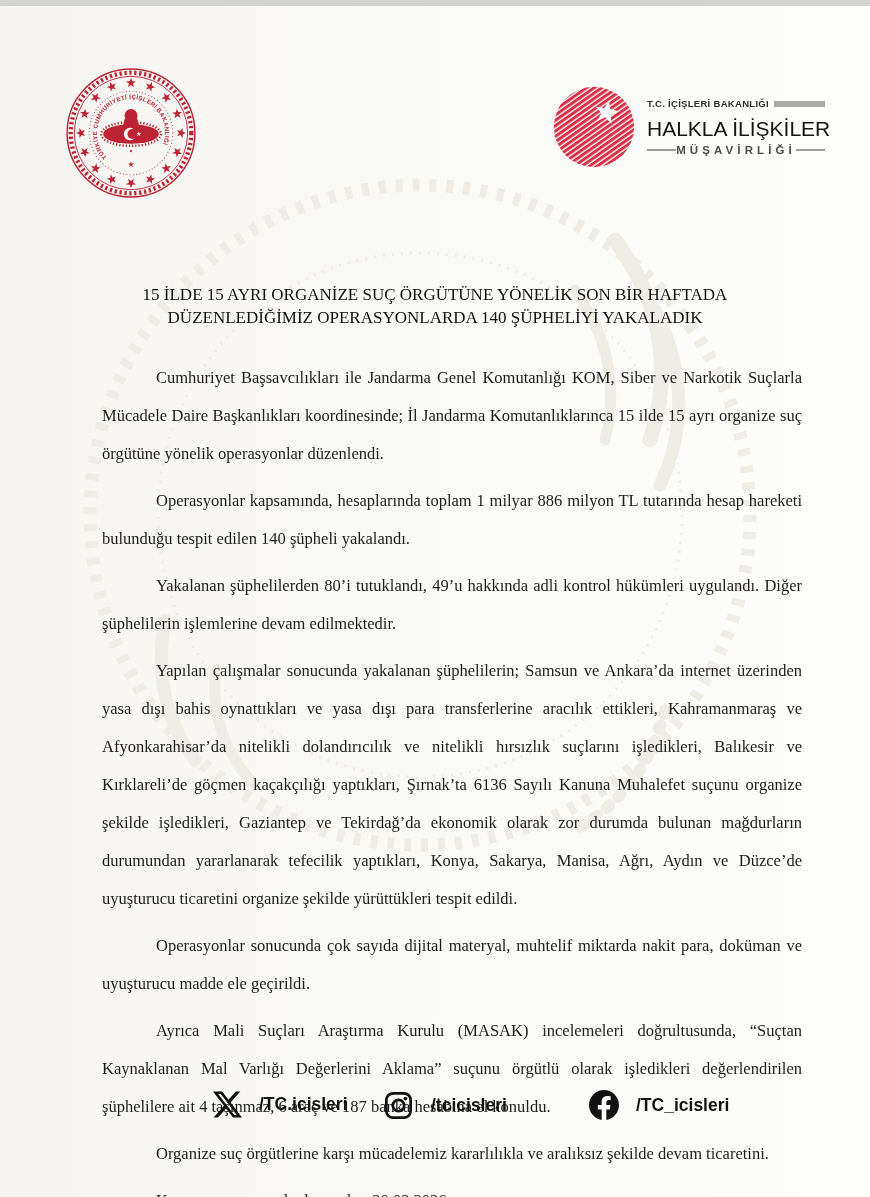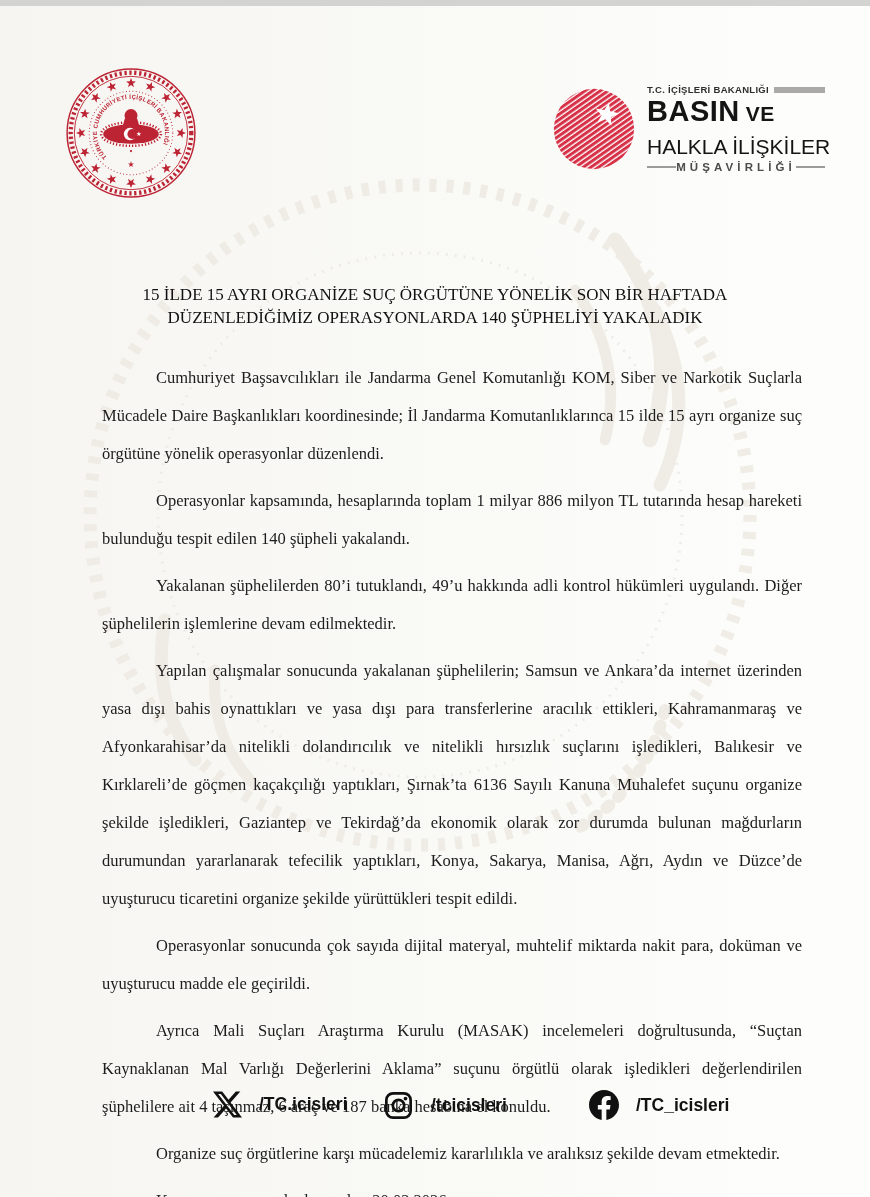--- a/index.html
+++ b/index.html
@@ -130,42 +130,39 @@
         </pattern>
       </defs>
       <circle cx="45" cy="45" r="42" fill="url(#hatch)"></circle>
       <path transform="translate(58,30) scale(2.6) rotate(12)" fill="#ffffff" d="M 0,-5 L 1.18,-1.63 L 4.76,-1.55 L 1.9,0.62 L 2.94,4.05 L 0,1.9 L -2.94,4.05 L -1.9,0.62 L -4.76,-1.55 L -1.18,-1.63 Z"></path>
     </svg>
     <div class="brand-text">
       <div class="brand-top">
         <span>T.C. İÇİŞLERİ BAKANLIĞI</span>
         <span class="bar"></span>
       </div>
-      <div class="brand-main">
-        <span>BASIN</span><span class="ve">VE</span>
-      </div>
       <div class="brand-line2">HALKLA İLİŞKİLER</div>
       <div class="brand-sub">
         <span class="rule"></span>
         <span>MÜŞAVİRLİĞİ</span>
         <span class="rule"></span>
       </div>
     </div>
   </div>
 
   <h1 class="title">15 İLDE 15 AYRI ORGANİZE SUÇ ÖRGÜTÜNE YÖNELİK SON BİR HAFTADA DÜZENLEDİĞİMİZ OPERASYONLARDA 140 ŞÜPHELİYİ YAKALADIK</h1>
 
   <div class="bodytext">
     <p>Cumhuriyet Başsavcılıkları ile Jandarma Genel Komutanlığı KOM, Siber ve Narkotik Suçlarla Mücadele Daire Başkanlıkları koordinesinde; İl Jandarma Komutanlıklarınca 15 ilde 15 ayrı organize suç örgütüne yönelik operasyonlar düzenlendi.</p>
     <p>Operasyonlar kapsamında, hesaplarında toplam 1 milyar 886 milyon TL tutarında hesap hareketi bulunduğu tespit edilen 140 şüpheli yakalandı.</p>
     <p>Yakalanan şüphelilerden 80’i tutuklandı, 49’u hakkında adli kontrol hükümleri uygulandı. Diğer şüphelilerin işlemlerine devam edilmektedir.</p>
     <p>Yapılan çalışmalar sonucunda yakalanan şüphelilerin; Samsun ve Ankara’da internet üzerinden yasa dışı bahis oynattıkları ve yasa dışı para transferlerine aracılık ettikleri, Kahramanmaraş ve Afyonkarahisar’da nitelikli dolandırıcılık ve nitelikli hırsızlık suçlarını işledikleri, Balıkesir ve Kırklareli’de göçmen kaçakçılığı yaptıkları, Şırnak’ta 6136 Sayılı Kanuna Muhalefet suçunu organize şekilde işledikleri, Gaziantep ve Tekirdağ’da ekonomik olarak zor durumda bulunan mağdurların durumundan yararlanarak tefecilik yaptıkları, Konya, Sakarya, Manisa, Ağrı, Aydın ve Düzce’de uyuşturucu ticaretini organize şekilde yürüttükleri tespit edildi.</p>
     <p>Operasyonlar sonucunda çok sayıda dijital materyal, muhtelif miktarda nakit para, doküman ve uyuşturucu madde ele geçirildi.</p>
     <p>Ayrıca Mali Suçları Araştırma Kurulu (MASAK) incelemeleri doğrultusunda, “Suçtan Kaynaklanan Mal Varlığı Değerlerini Aklama” suçunu örgütlü olarak işledikleri değerlendirilen şüphelilere ait 4 taşınmaz, 6 araç ve 187 banka hesabına el konuldu.</p>
-    <p>Organize suç örgütlerine karşı mücadelemiz kararlılıkla ve aralıksız şekilde devam etmektedir.</p>
+    <p>Organize suç örgütlerine karşı mücadelemiz kararlılıkla ve aralıksız şekilde devam ticaretini.</p>
     <p class="signoff">Kamuoyuna saygıyla duyurulur. 20.02.2026</p>
   </div>
 
   <div class="social x">
     <svg width="29" height="29" viewBox="0 0 24 24">
       <path fill="#111111" d="M18.901 1.153h3.68l-8.04 9.19L24 22.846h-7.406l-5.8-7.584-6.638 7.584H.474l8.6-9.83L0 1.154h7.594l5.243 6.932ZM17.61 20.644h2.039L6.486 3.24H4.298Z"></path>
     </svg>
     <span class="handle">/TC.icisleri</span>
   </div>
 

